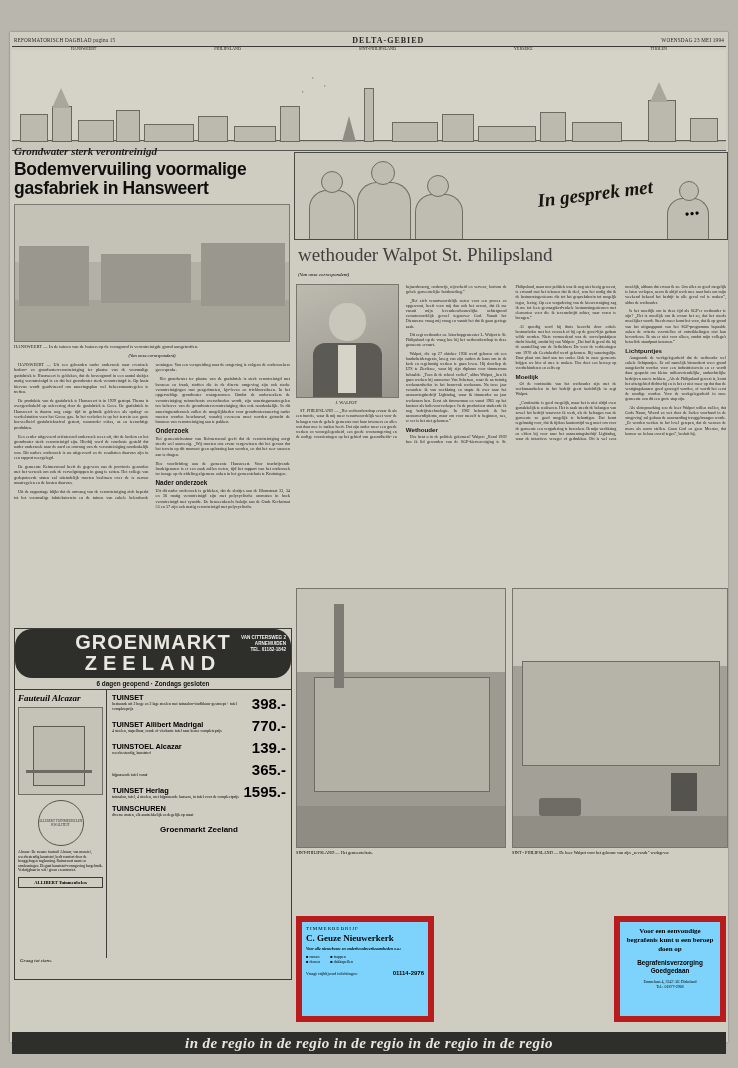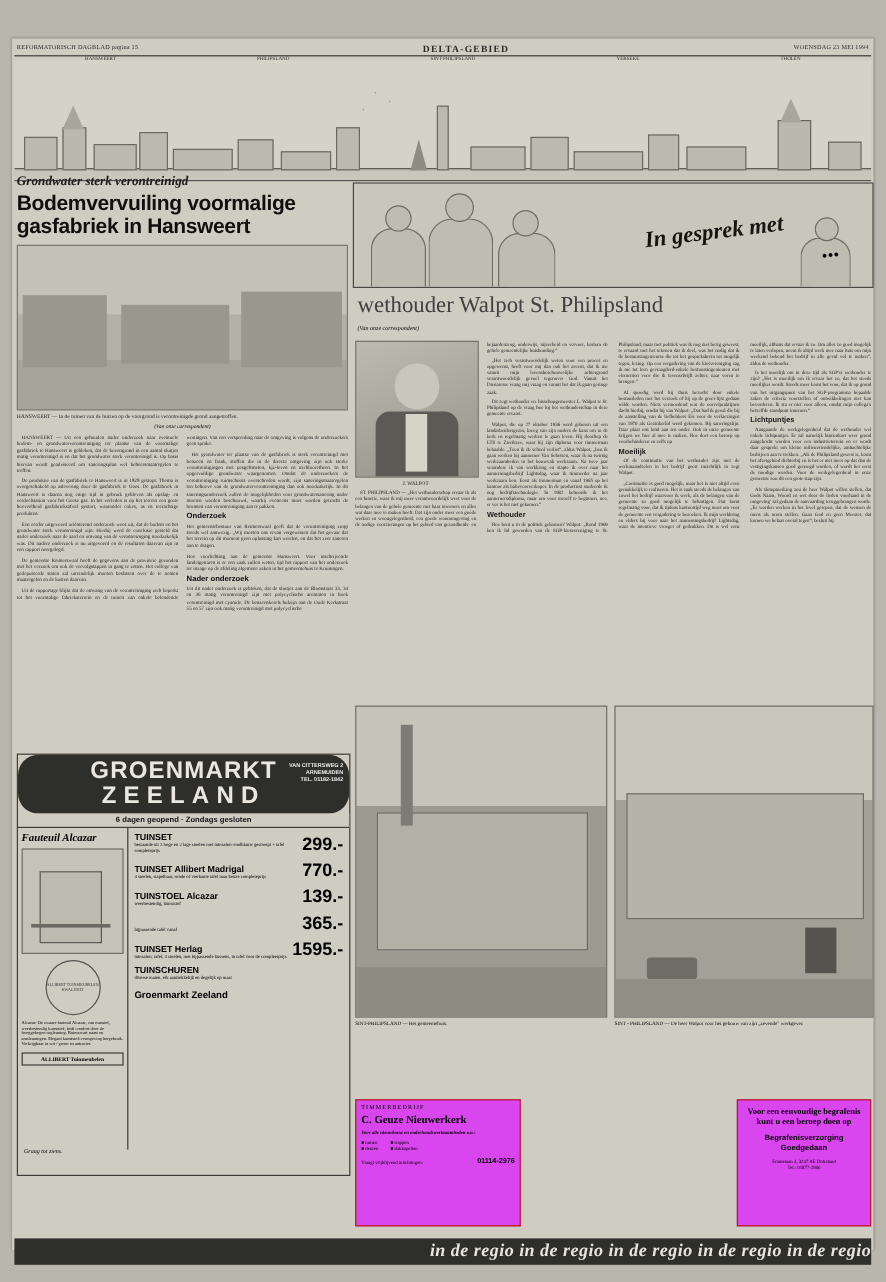--- a/index.html
+++ b/index.html
@@ -91,34 +91,34 @@
   .chair:after{content:"";position:absolute;left:-8px;bottom:12px;width:66px;height:3px;background:#6b6b64;}
   .seal{margin:5px auto 0 auto;width:44px;height:44px;border-radius:50%;border:1.2px solid #55554f;
         font-size:3.4px;display:flex;align-items:center;justify-content:center;text-align:center;color:#333;}
   .ad-left .fine{font-size:3.7px;line-height:4.6px;margin-top:4px;}
   .ad-logo{margin-top:4px;border:1px solid #3c3c38;padding:2px;font-size:4.6px;text-align:center;font-weight:bold;}
   .ad-right{flex:1;padding:4px 5px;box-sizing:border-box;}
   .prow{display:flex;justify-content:space-between;align-items:flex-end;margin-bottom:5px;}
   .pname{font-family:"Liberation Sans",sans-serif;font-weight:bold;font-size:7.4px;line-height:8px;}
   .pdesc{font-size:3.9px;line-height:4.8px;}
   .price{font-family:"Liberation Sans",sans-serif;font-weight:bold;font-size:15px;white-space:nowrap;}
-  .ad-foot{text-align:left;font-family:"Liberation Sans",sans-serif;font-weight:bold;font-size:8px;padding:3px 0;}
+  .ad-foot{text-align:center;font-family:"Liberation Sans",sans-serif;font-weight:bold;font-size:8px;padding:3px 0;}
   .ad-thanks{font-size:5px;font-style:italic;padding:0 0 3px 5px;}
   
   .ph2{position:absolute;top:588px;height:272px;}
   .ph2 .pic{position:relative;width:100%;height:258px;background:#a9a69c;border:.6px solid #75756e;overflow:hidden;}
   .ph2 .cap{font-size:4.3px;margin-top:2px;}
   
-  .badv{position:absolute;bottom:46px;border:1px solid #b91c1c;background:#d946ef;box-sizing:border-box;}
+  .badv{position:absolute;bottom:46px;border:6px solid #b91c1c;background:#7dd3fc;box-sizing:border-box;}
   .badv h4{font-family:"Liberation Serif",serif;font-size:9px;margin:2px 0 0 0;}
   .tiny{font-size:4px;line-height:5px;}
   
   .footer{position:absolute;left:12px;bottom:14px;width:714px;height:22px;
           background:#2e2e2b;color:#e7e5dd;display:flex;align-items:center;
-          justify-content:flex-end;overflow:hidden;}
+          justify-content:center;overflow:hidden;}
   .footer span{font-family:"Liberation Serif",serif;font-style:italic;font-weight:bold;
                font-size:15px;letter-spacing:.4px;white-space:nowrap;}
 </style>
 </head>
 <body>
 
 <div class="page">
   <div class="sheet"></div>
 
   <div class="masthead">
@@ -255,21 +255,21 @@
         <div class="seal">ALLIBERT TUINMEUBELEN KWALITEIT</div>
         <div class="fine">Alcazar: De zwaare fauteuil Alcazar, van massief, weerbestendig kunststof, bedt comfort door de hooggebogen rugleuning. Ruimzwart naast en armleuningen. Elegant kunststof-vormgeving hergebruik. Verkrijgbaar in wit / groen en antraciet.</div>
         <div class="ad-logo">ALLIBERT Tuinmeubelen</div>
       </div>
       <div class="ad-right">
         <div class="prow">
           <div>
               <div class="pname">TUINSET</div>
                <div class="pdesc">bestaande uit 2 hoge en 2 lage stoelen met tuinsalon-/oudblauw gestroept + tafel  completeprijs</div>
             </div>
-          <div class="price">299.-</div>
+          <div class="price">398.-</div>
         </div>
         <div class="prow">
           <div>
               <div class="pname">TUINSET Allibert Madrigal</div>
                <div class="pdesc">4 stoelen, stapelbaar, ronde of vierkante tafel naar keuze  completeprijs</div>
             </div>
           <div class="price">770.-</div>
         </div>
         <div class="prow">
           <div>

